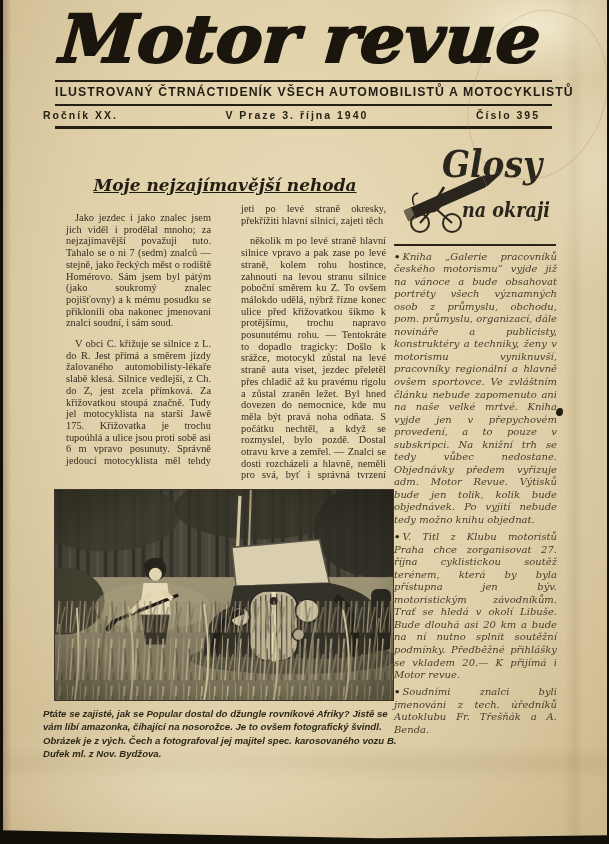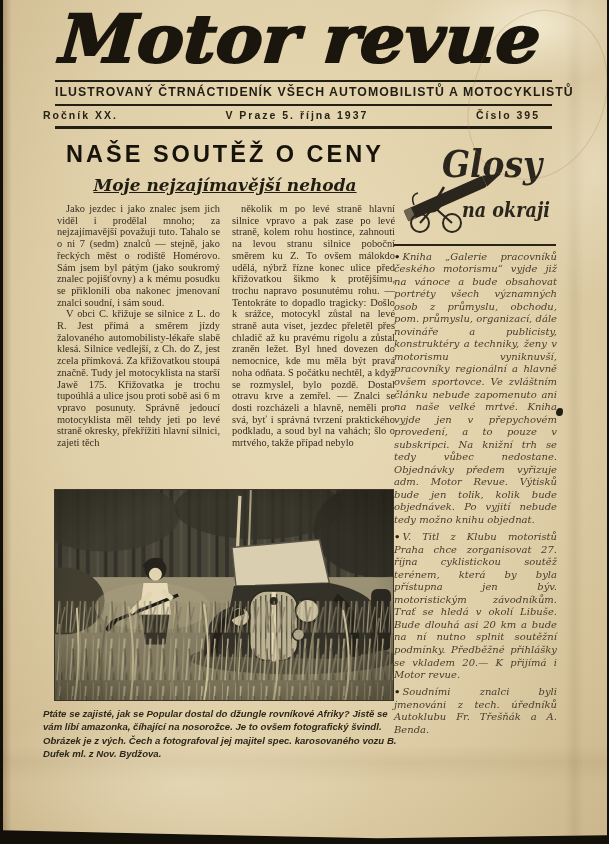--- a/index.html
+++ b/index.html
@@ -26,21 +26,21 @@
   .inforow{left:40px;top:109px;width:497px;display:flex;justify-content:space-between;
     font:bold 10.5px "Liberation Sans",sans-serif;letter-spacing:2px;color:#27221 6;color:#272216;}
   .rule3{left:52px;top:126px;width:497px;height:2.5px;}
   .headline{left:52px;top:141px;width:340px;text-align:center;white-space:nowrap;
     font:bold 23.5px "Liberation Sans",sans-serif;letter-spacing:3px;color:#17130c;}
   .subhead{left:52px;top:175px;width:340px;text-align:center;
     font:italic bold 17px "DejaVu Serif",serif;color:#221d13;text-decoration:underline;}
   .bodycols{left:54px;top:203px;width:338px;height:286px;
     column-count:2;column-gap:12px;
     font:10.4px/11.7px "Liberation Serif",serif;color:#342d21;text-align:justify;overflow:hidden;}
-  .bodycols p{margin:0;text-indent:9px;}
+  .bodycols p{margin:9px;text-indent:9px;}
   .photo{left:51px;top:489px;width:340px;height:212px;border:1px solid #3a342a;box-sizing:border-box;
     filter:sepia(.18) contrast(1.02);}
   .photo svg{display:block;width:100%;height:100%;}
   .caption{left:40px;top:707px;width:362px;text-align:left;
     font:italic bold 9.6px/1.4 "Liberation Sans",sans-serif;color:#2e2819;}
   .glosy{left:391px;top:135px;width:165px;}
   .glosy-art{width:165px;height:102px;}
   .glosy-rule{width:162px;height:1.5px;background:#2a2418;margin-top:3px;}
   .notes{margin-top:5px;width:163px;font:italic 10px/12.55px "DejaVu Serif",serif;
     color:#473d2a;text-align:justify;}
@@ -60,26 +60,25 @@
     <svg class="abs masthead-svg" viewBox="0 0 497 76">
       <text x="248" y="60" text-anchor="middle" font-size="66" font-style="italic" font-weight="bold" fill="#1a150d" stroke="#1a150d" stroke-width="2.2" textLength="480" lengthAdjust="spacingAndGlyphs" transform="skewX(-4)">Motor revue</text>
     </svg>
 
     <div class="abs rule rule1"></div>
     <div class="abs subtitle">ILUSTROVANÝ ČTRNÁCTIDENÍK VŠECH AUTOMOBILISTŮ A MOTOCYKLISTŮ</div>
     <div class="abs rule rule2"></div>
 
     <div class="abs inforow">
       <span>Ročník XX.</span>
-      <span>V Praze 5. října 1937</span>
+      <span>V Praze 3. října 1940</span>
       <span>Číslo 395</span>
     </div>
     <div class="abs rule rule3"></div>
 
-    <div class="abs headline">NAŠE SOUTĚŽ O CENY</div>
     <div class="abs subhead">Moje nejzajímavější nehoda</div>
 
     <div class="abs bodycols">
       <p>Jako jezdec i jako znalec jsem jich viděl i prodělal mnoho; za nejzajímavější považuji tuto. Tahalo se o ni 7 (sedm) znalců — stejně, jako řeckých měst o rodiště Homérovo. Sám jsem byl pátým (jako soukromý znalec pojišťovny) a k mému posudku se přiklonili oba nakonec jmenovaní znalci soudní, i sám soud.</p>
       <p>V obci C. křižuje se silnice z L. do R. Jest přímá a směrem jízdy žalovaného automobilisty-lékaře slabě klesá. Silnice vedlejší, z Ch. do Z, jest zcela přímková. Za křižovatkou stoupá značně. Tudy jel motocyklista na starší Jawě 175. Křižovatka je trochu tupoúhlá a ulice jsou proti sobě asi 6 m vpravo posunuty. Správně jedoucí motocyklista měl tehdy jeti po levé straně okresky, překřížiti hlavní silnici, zajeti těch</p>
       <p>několik m po levé straně hlavní silnice vpravo a pak zase po levé straně, kolem rohu hostince, zahnouti na levou stranu silnice poboční směrem ku Z. To ovšem málokdo udělá, nýbrž řízne konec ulice před křižovatkou šikmo k protějšímu, trochu napravo posunutému rohu. — Tentokráte to dopadlo tragicky: Došlo k srážce, motocykl zůstal na levé straně auta viset, jezdec přeletěl přes chladič až ku pravému rigolu a zůstal zraněn ležet. Byl hned dovezen do nemocnice, kde mu měla být pravá noha odňata. S počátku nechtěl, a když se rozmyslel, bylo pozdě. Dostal otravu krve a zemřel. — Znalci se dosti rozcházeli a hlavně, neměli pro svá, byť i správná tvrzení praktického podkladu, a soud byl na vahách; šlo o mrtvého, takže případ nebylo</p>
     </div>
 
     <figure class="abs photo" style="margin:0">
       <svg viewBox="0 0 340 212" preserveAspectRatio="none">

